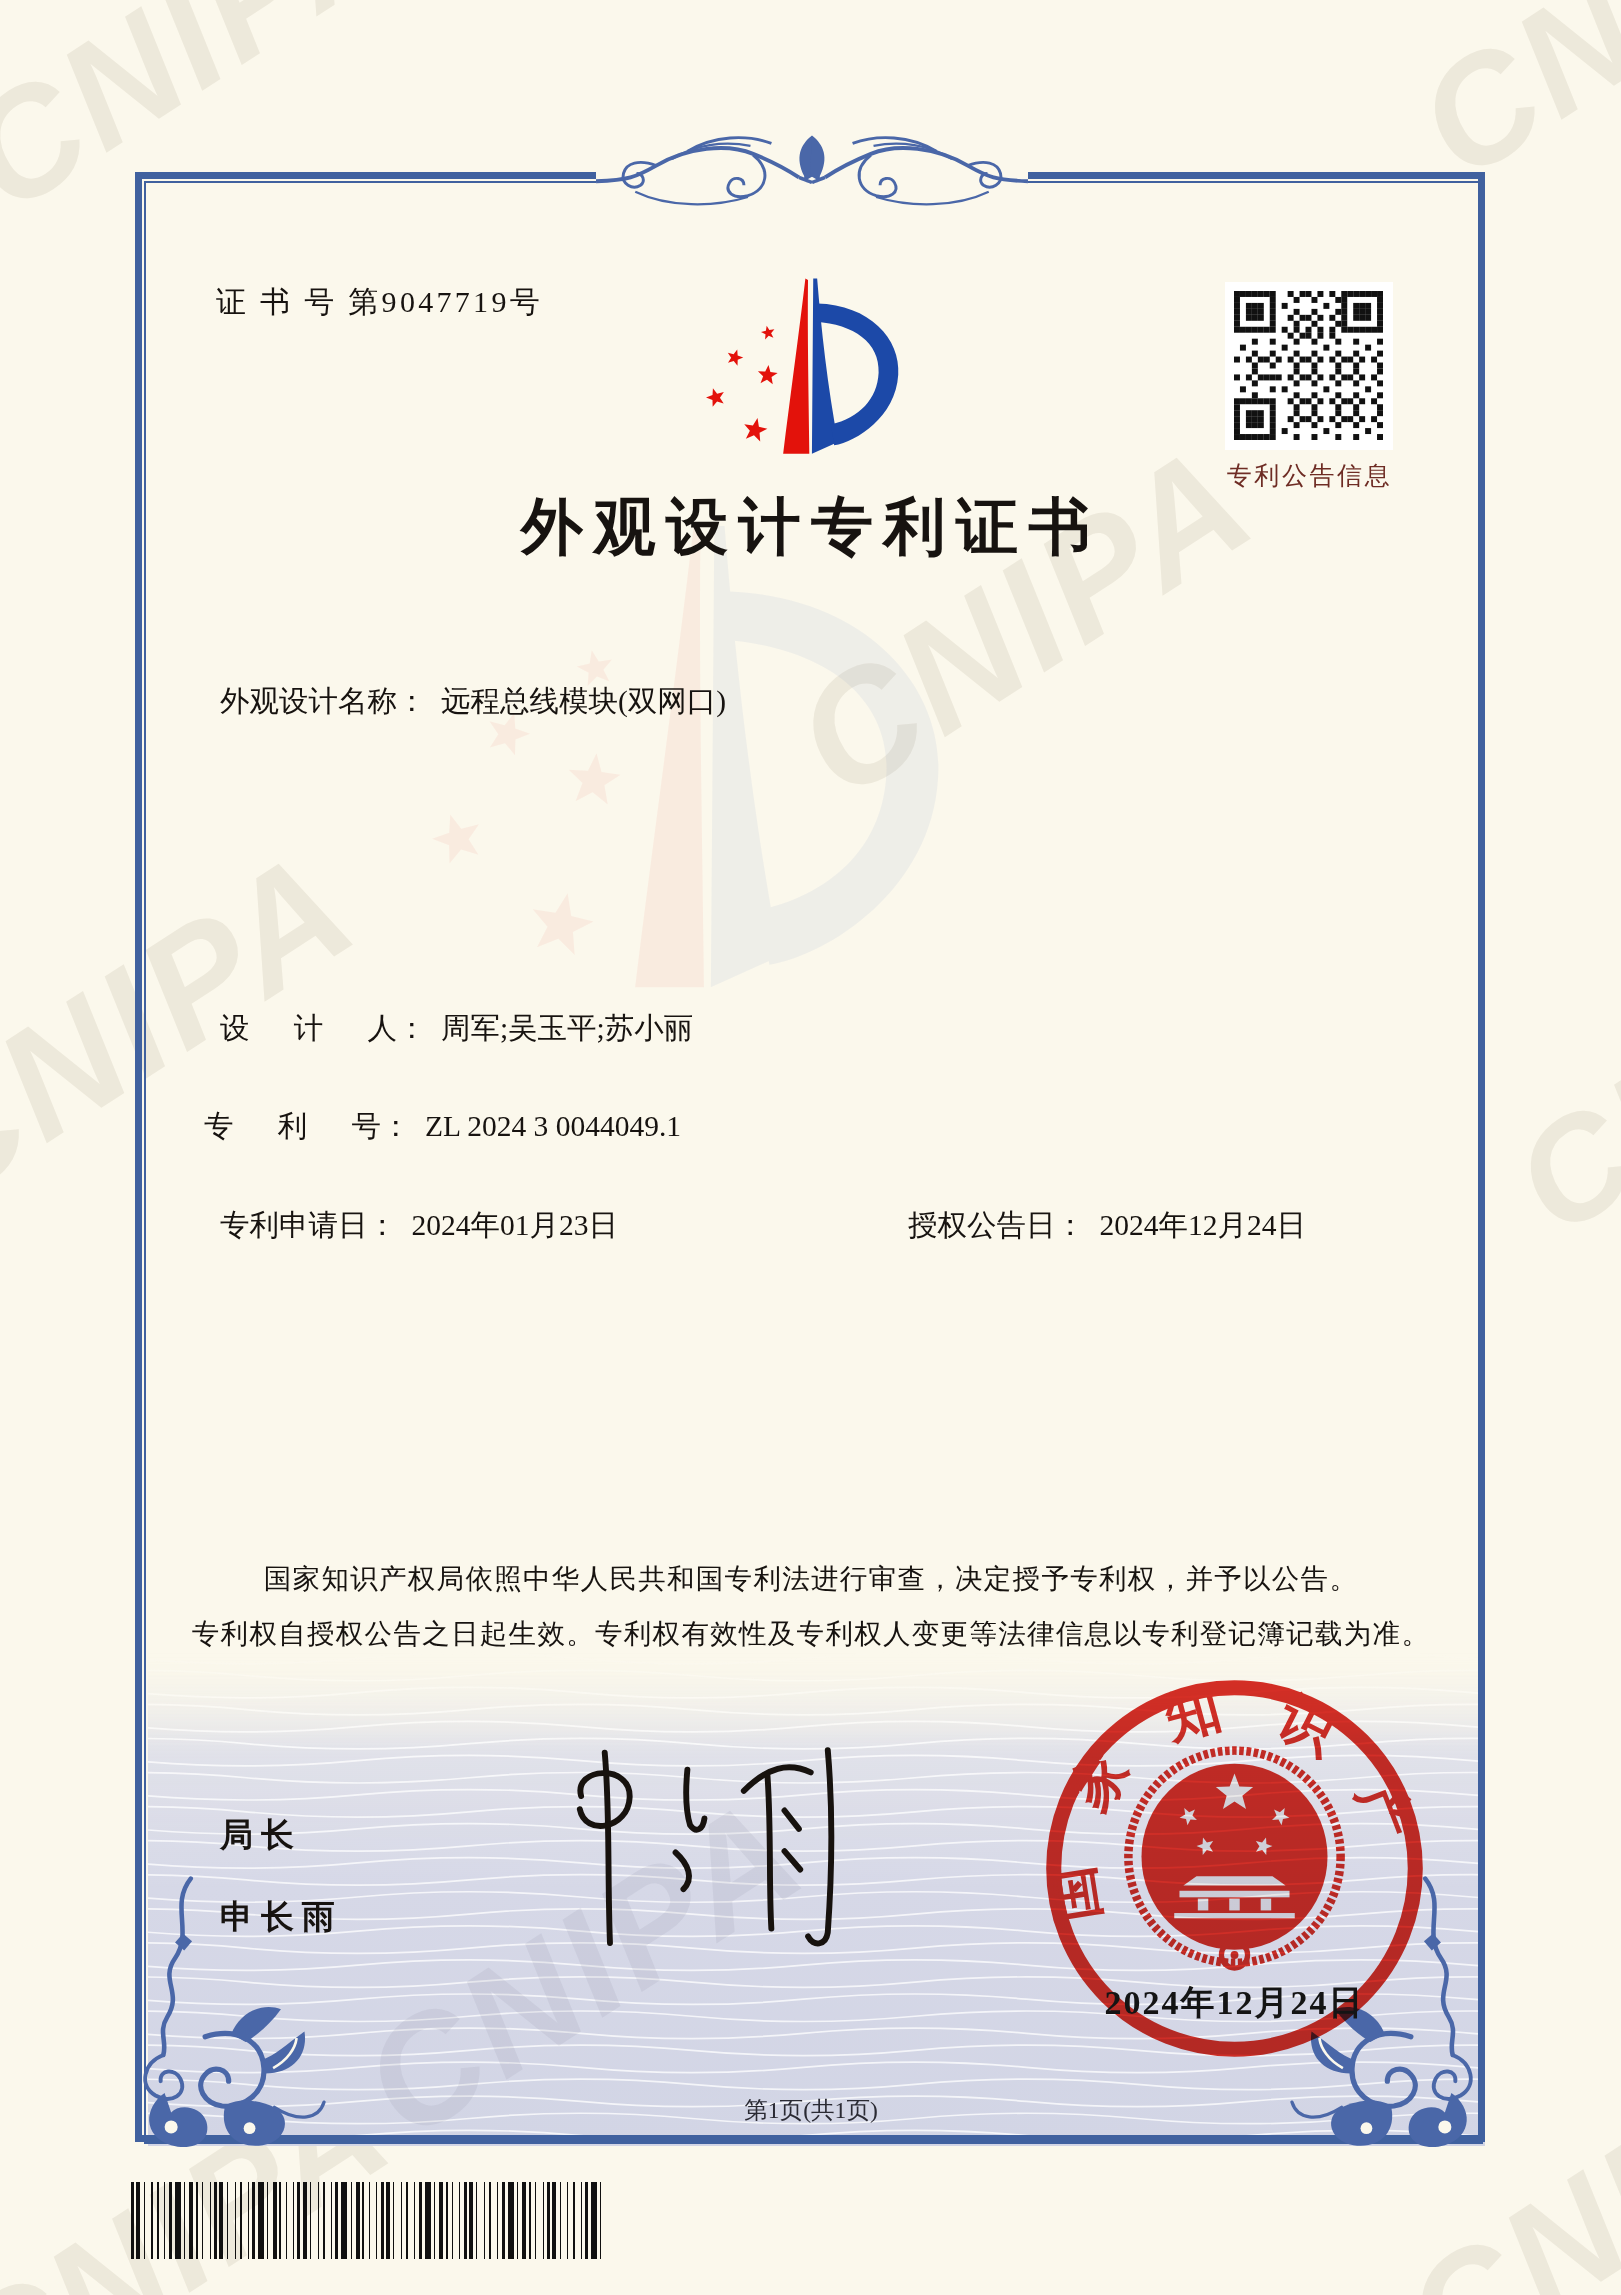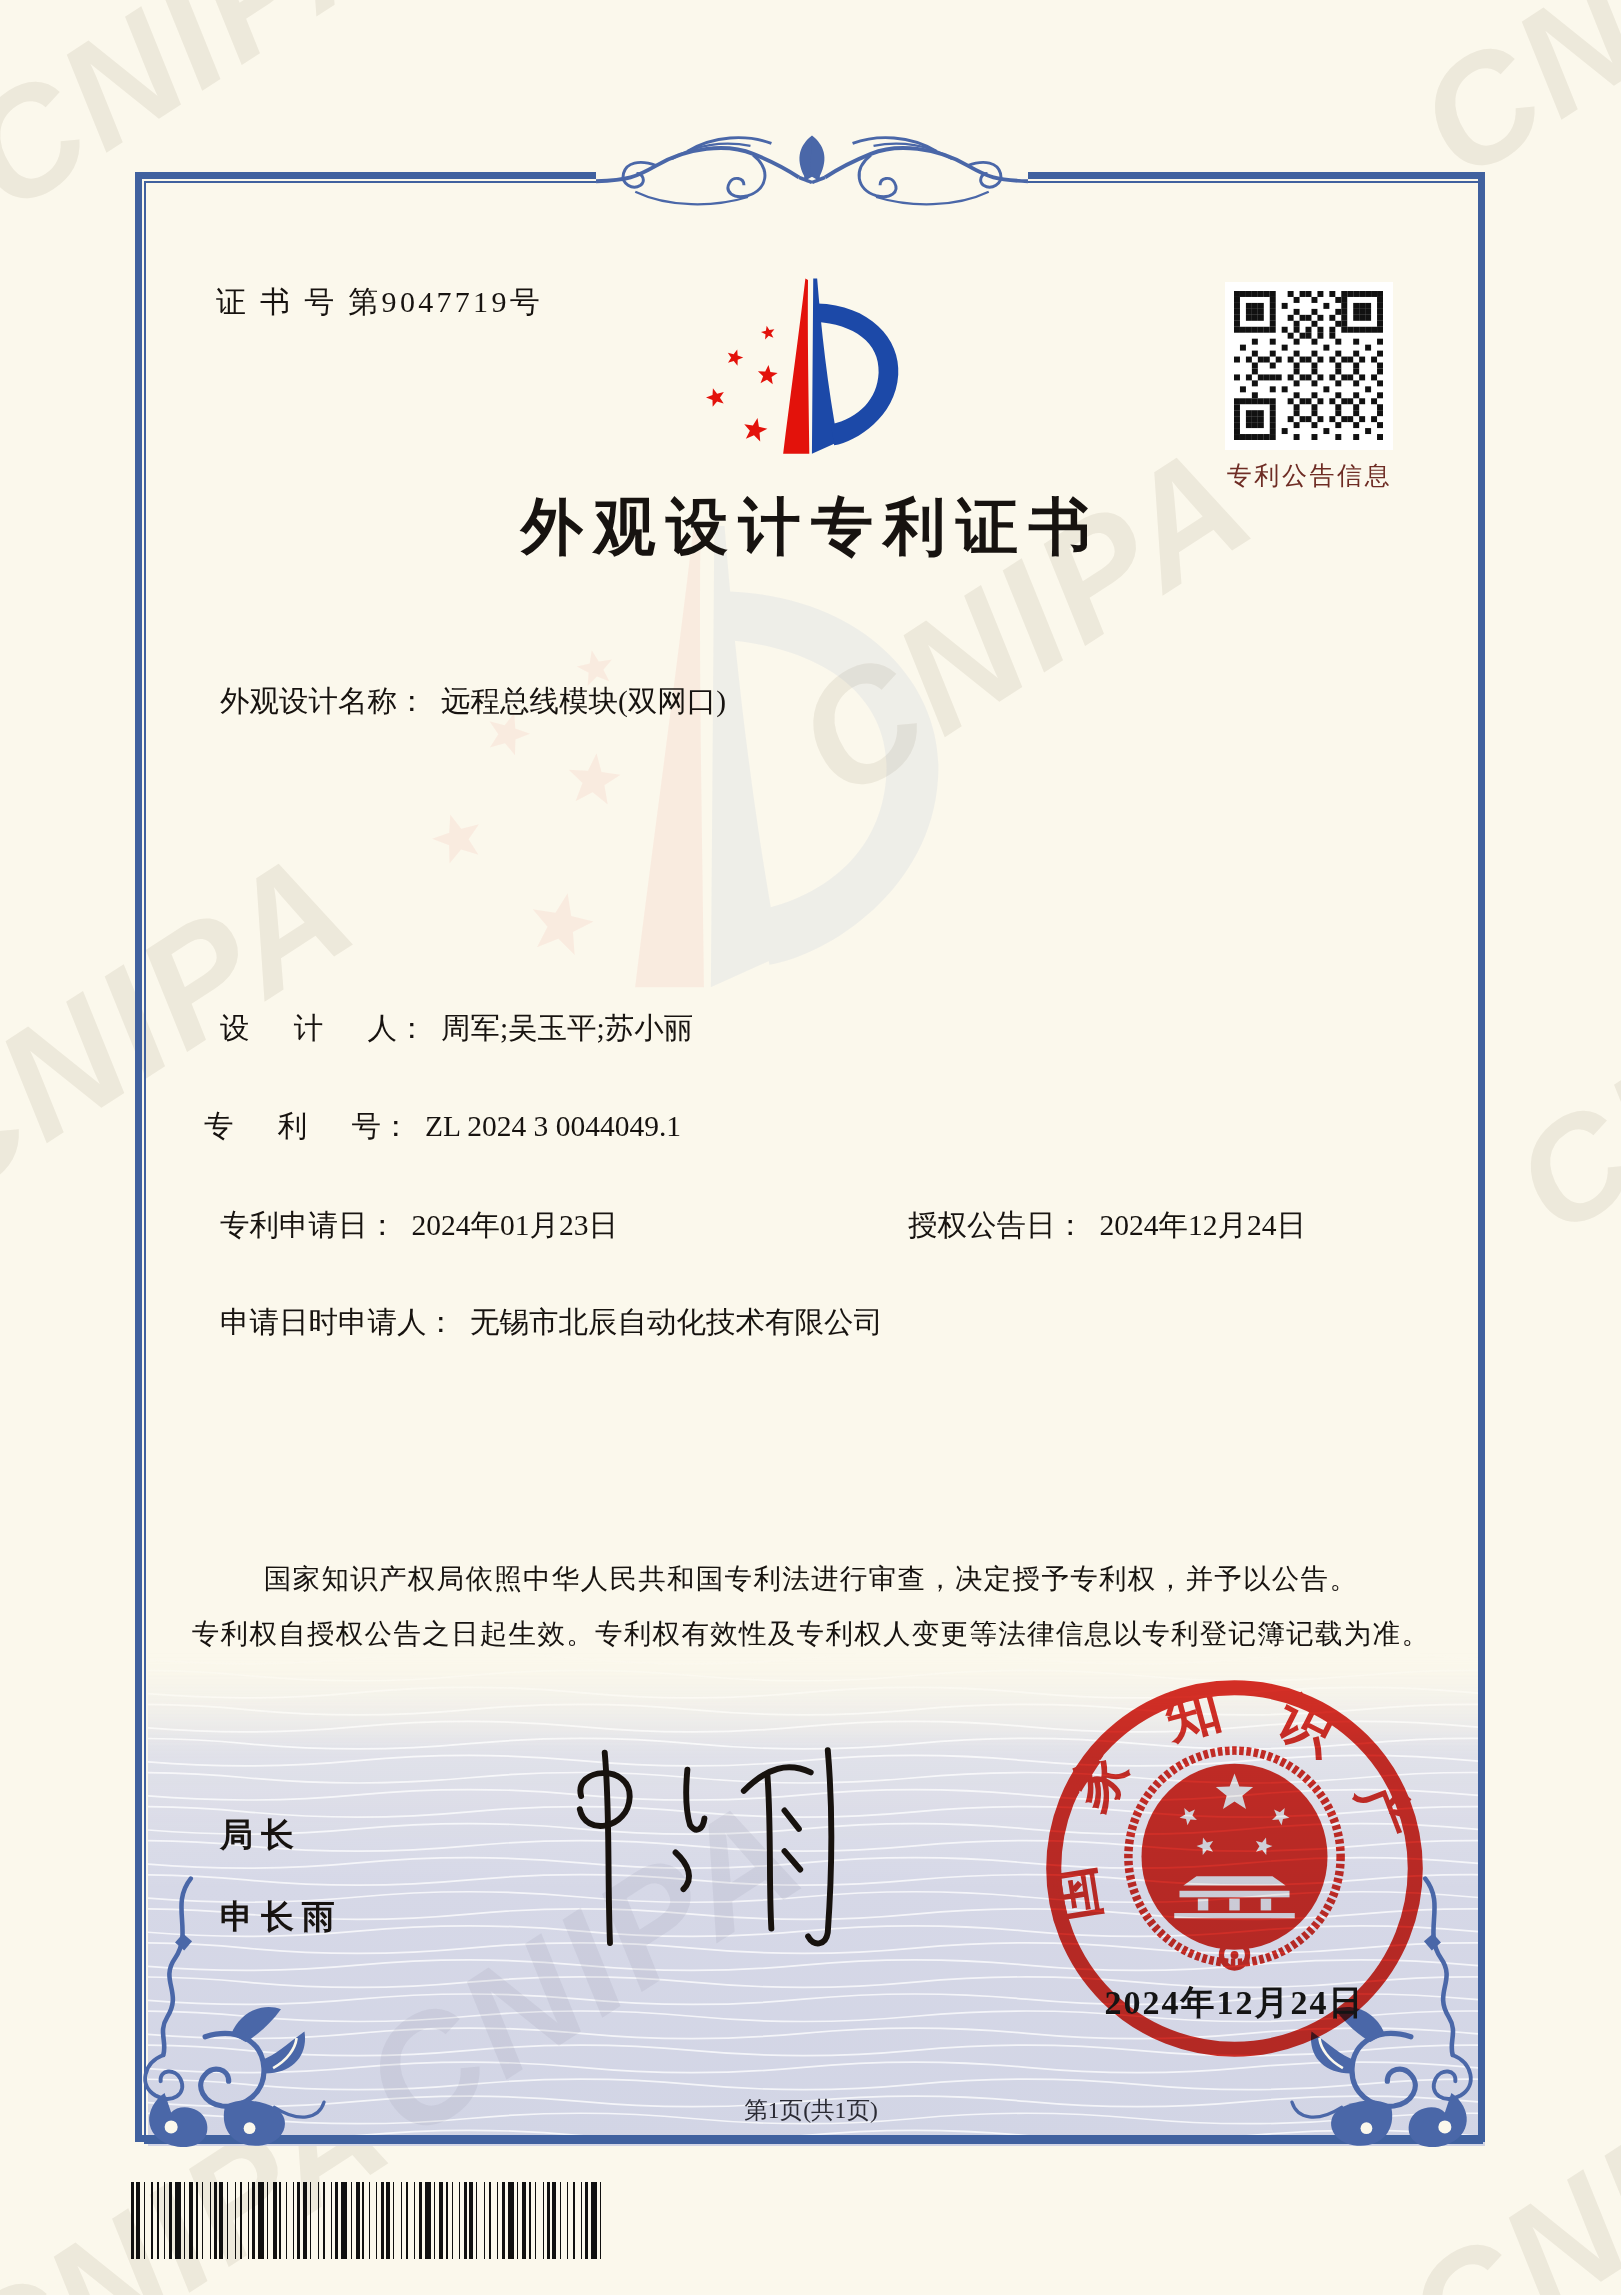--- a/index.html
+++ b/index.html
@@ -455,23 +455,20 @@
   </div>
   <div class="frow" style="left:204px; top:1107px">
     <span class="flabel">专利号</span><span>：</span><span class="fval">ZL 2024 3 0044049.1</span>
   </div>
   <div class="frow" style="left:220px; top:1206px">
     <span>专利申请日</span><span>：</span><span class="fval">2024年01月23日</span>
   </div>
   <div class="frow" style="left:908px; top:1206px">
     <span>授权公告日</span><span>：</span><span class="fval">2024年12月24日</span>
   </div>
-  <div class="frow" style="left:220px; top:1303px">
-    <span class="flabel-wide">申请日时申请人</span><span>：</span><span class="fval">无锡市北辰自动化技术有限公司</span>
-  </div>
 
   <div class="statement" style="top:1561px">国家知识产权局依照中华人民共和国专利法进行审查，决定授予专利权，并予以公告。</div>
   <div class="statement" style="top:1616px">专利权自授权公告之日起生效。专利权有效性及专利权人变更等法律信息以专利登记簿记载为准。</div>
 
   <div class="abs sig-title">局长</div>
   <div class="abs sig-name">申长雨</div>
 
   <svg class="abs signature" width="328" height="256" viewBox="0 0 500 390">
     <g fill="none" stroke="#17120e" stroke-width="9" stroke-linecap="round">
       <path d="M88,62 C96,150 92,250 96,352"></path>

